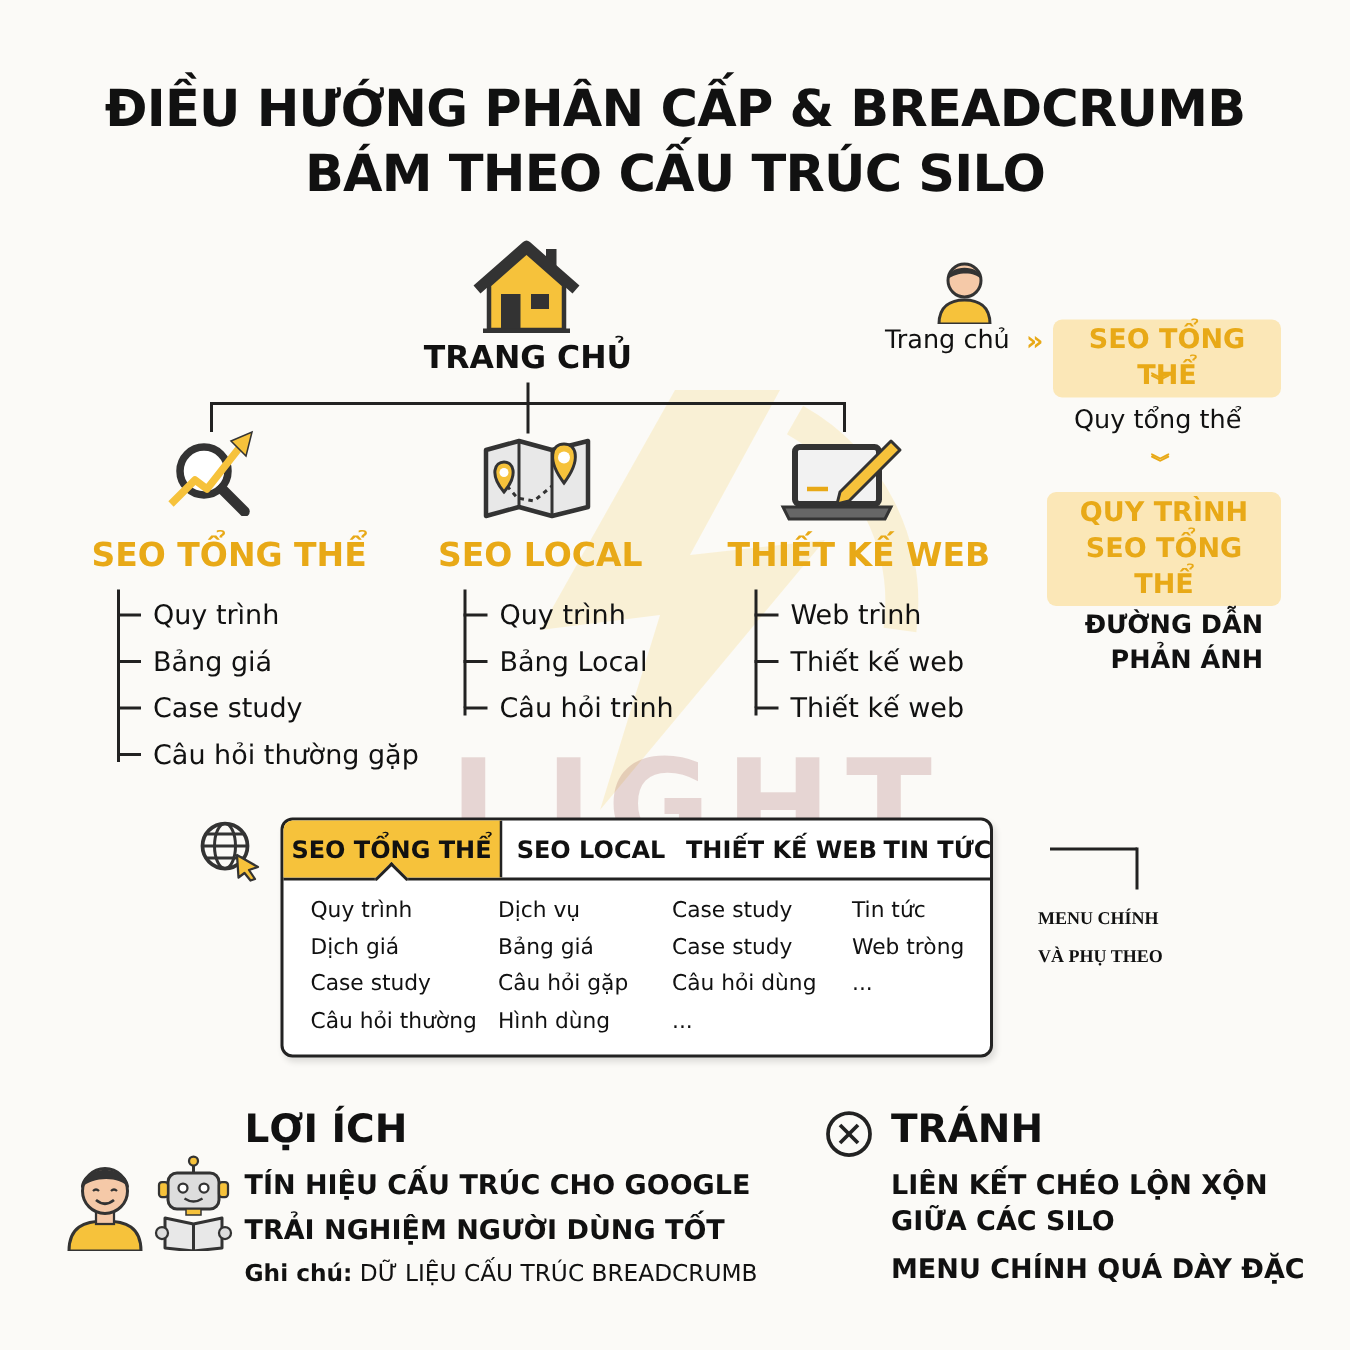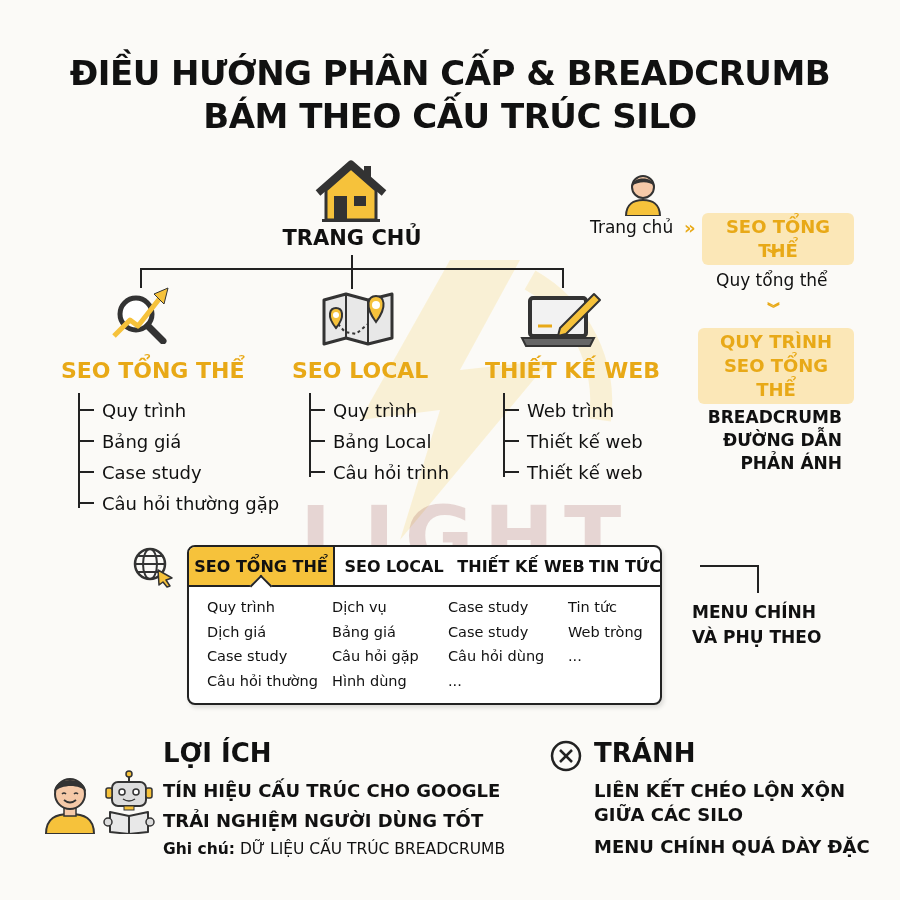--- a/index.html
+++ b/index.html
@@ -35,21 +35,21 @@
 
   
   .menu-box { position:absolute; left: 187px; top: 545px; width: 475px; height: 160px; border: 2px solid #222; border-radius: 8px; background:#fff; box-shadow: 2px 3px 4px rgba(0,0,0,.12); }
   .menu-tabs { position:absolute; left: 0; top: 0; width: 100%; height: 40px; display:flex; border-bottom: 2px solid #222; }
   .menu-tab { height: 38px; display:flex; align-items:center; justify-content:center; font-weight:bold; font-size: 16px; white-space:nowrap; padding: 0 12px; }
   .menu-tab.active { background:#f6c23b; border-right: 2px solid #222; border-top-left-radius: 6px; position: relative; }
   .menu-tab.active::after { content:""; position:absolute; left: 50%; bottom: -9px; width: 14px; height: 14px; background:#fff; border-left: 2px solid #222; border-top: 2px solid #222; transform: translateX(-50%) rotate(45deg); }
   .menu-col { position:absolute; top: 52px; }
   .menu-col .mi { height: 24.5px; font-size: 14.5px; white-space: nowrap; }
 
-  .menu-caption { position:absolute; left: 692px; top: 600px; font-weight: bold; font-size: 17px; line-height: 25px; white-space: nowrap; }
+  .menu-caption { position:absolute; left: 692px; top: 600px; font-weight: bold; font-size: 12px; line-height: 25px; white-space: nowrap; font-family: Liberation Serif, serif; }
 
   .sec-head { position:absolute; font-weight:bold; font-size: 26px; }
   .sec-line { position:absolute; font-weight:bold; font-size: 18px; white-space: nowrap; }
   .note { position:absolute; font-size: 15.5px; white-space: nowrap; text-align: right; }
   .note b { font-weight: bold; }
 </style>
 </head>
 <body>
 
 <svg class="wm-bolt" viewBox="0 0 320 300">
@@ -164,21 +164,20 @@
 <div class="chev" style="left:684px;top:217px;font-size:18px">»</div>
 <div class="bc-chip" style="left:702px;top:213px;width:152px">SEO TỔNG THỂ</div>
 <div class="chev" style="left:767px;top:245px">︾</div>
 <div class="bc-text" style="left:716px;top:270px">Quy tổng thể</div>
 <div class="chev" style="left:767px;top:299px">︾</div>
 <div class="bc-chip" style="left:698px;top:328px;width:156px">
   <div>QUY TRÌNH</div>
   <div>SEO TỔNG THỂ</div>
 </div>
 <div class="side-caption" style="left:690px;top:406px;width:152px">
-  <div>BREADCRUMB</div>
   <div>ĐƯỜNG DẪN</div>
   <div>PHẢN ÁNH</div>
 </div>
 
 <svg class="abs" style="left:132px;top:546px;width:44px;height:42px" viewBox="0 0 44 42">
   <circle cx="18" cy="18" r="15" fill="none" stroke="#333" stroke-width="2.5"></circle>
   <ellipse cx="18" cy="18" rx="7" ry="15" fill="none" stroke="#333" stroke-width="2"></ellipse>
   <line x1="3" y1="18" x2="33" y2="18" stroke="#333" stroke-width="2"></line>
   <line x1="6" y1="10" x2="30" y2="10" stroke="#333" stroke-width="2"></line>
   <line x1="6" y1="26" x2="30" y2="26" stroke="#333" stroke-width="2"></line>

